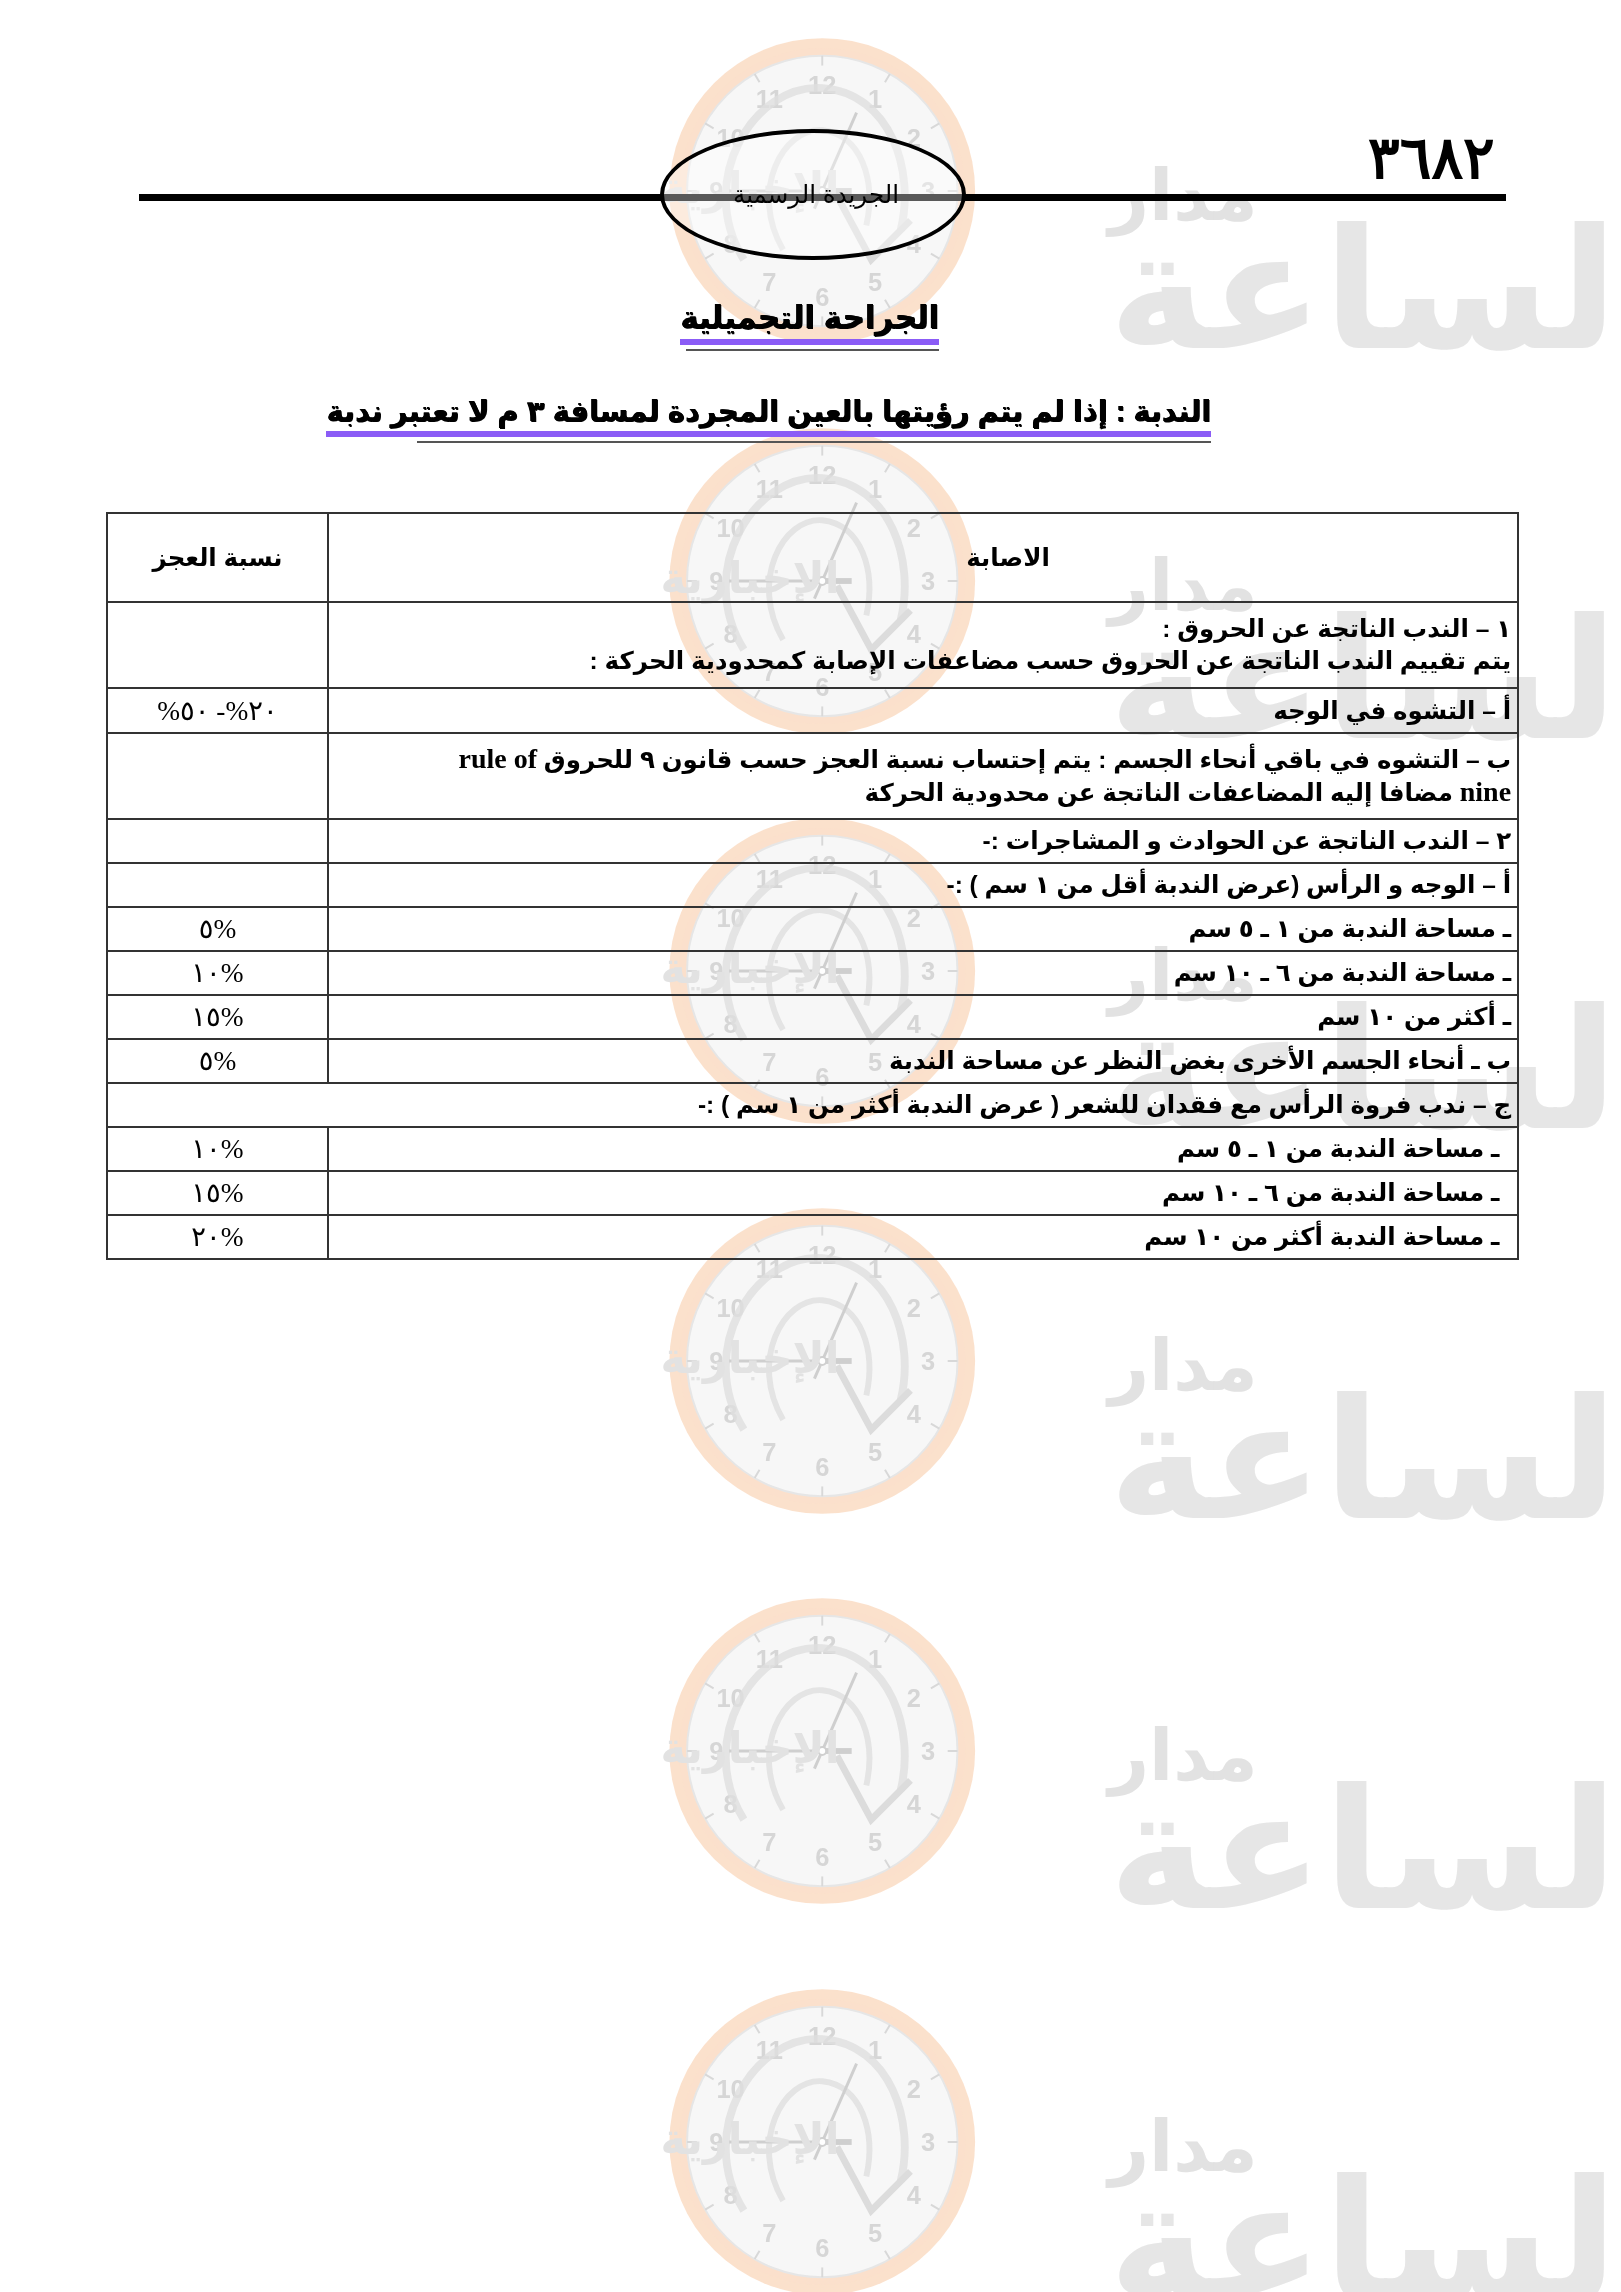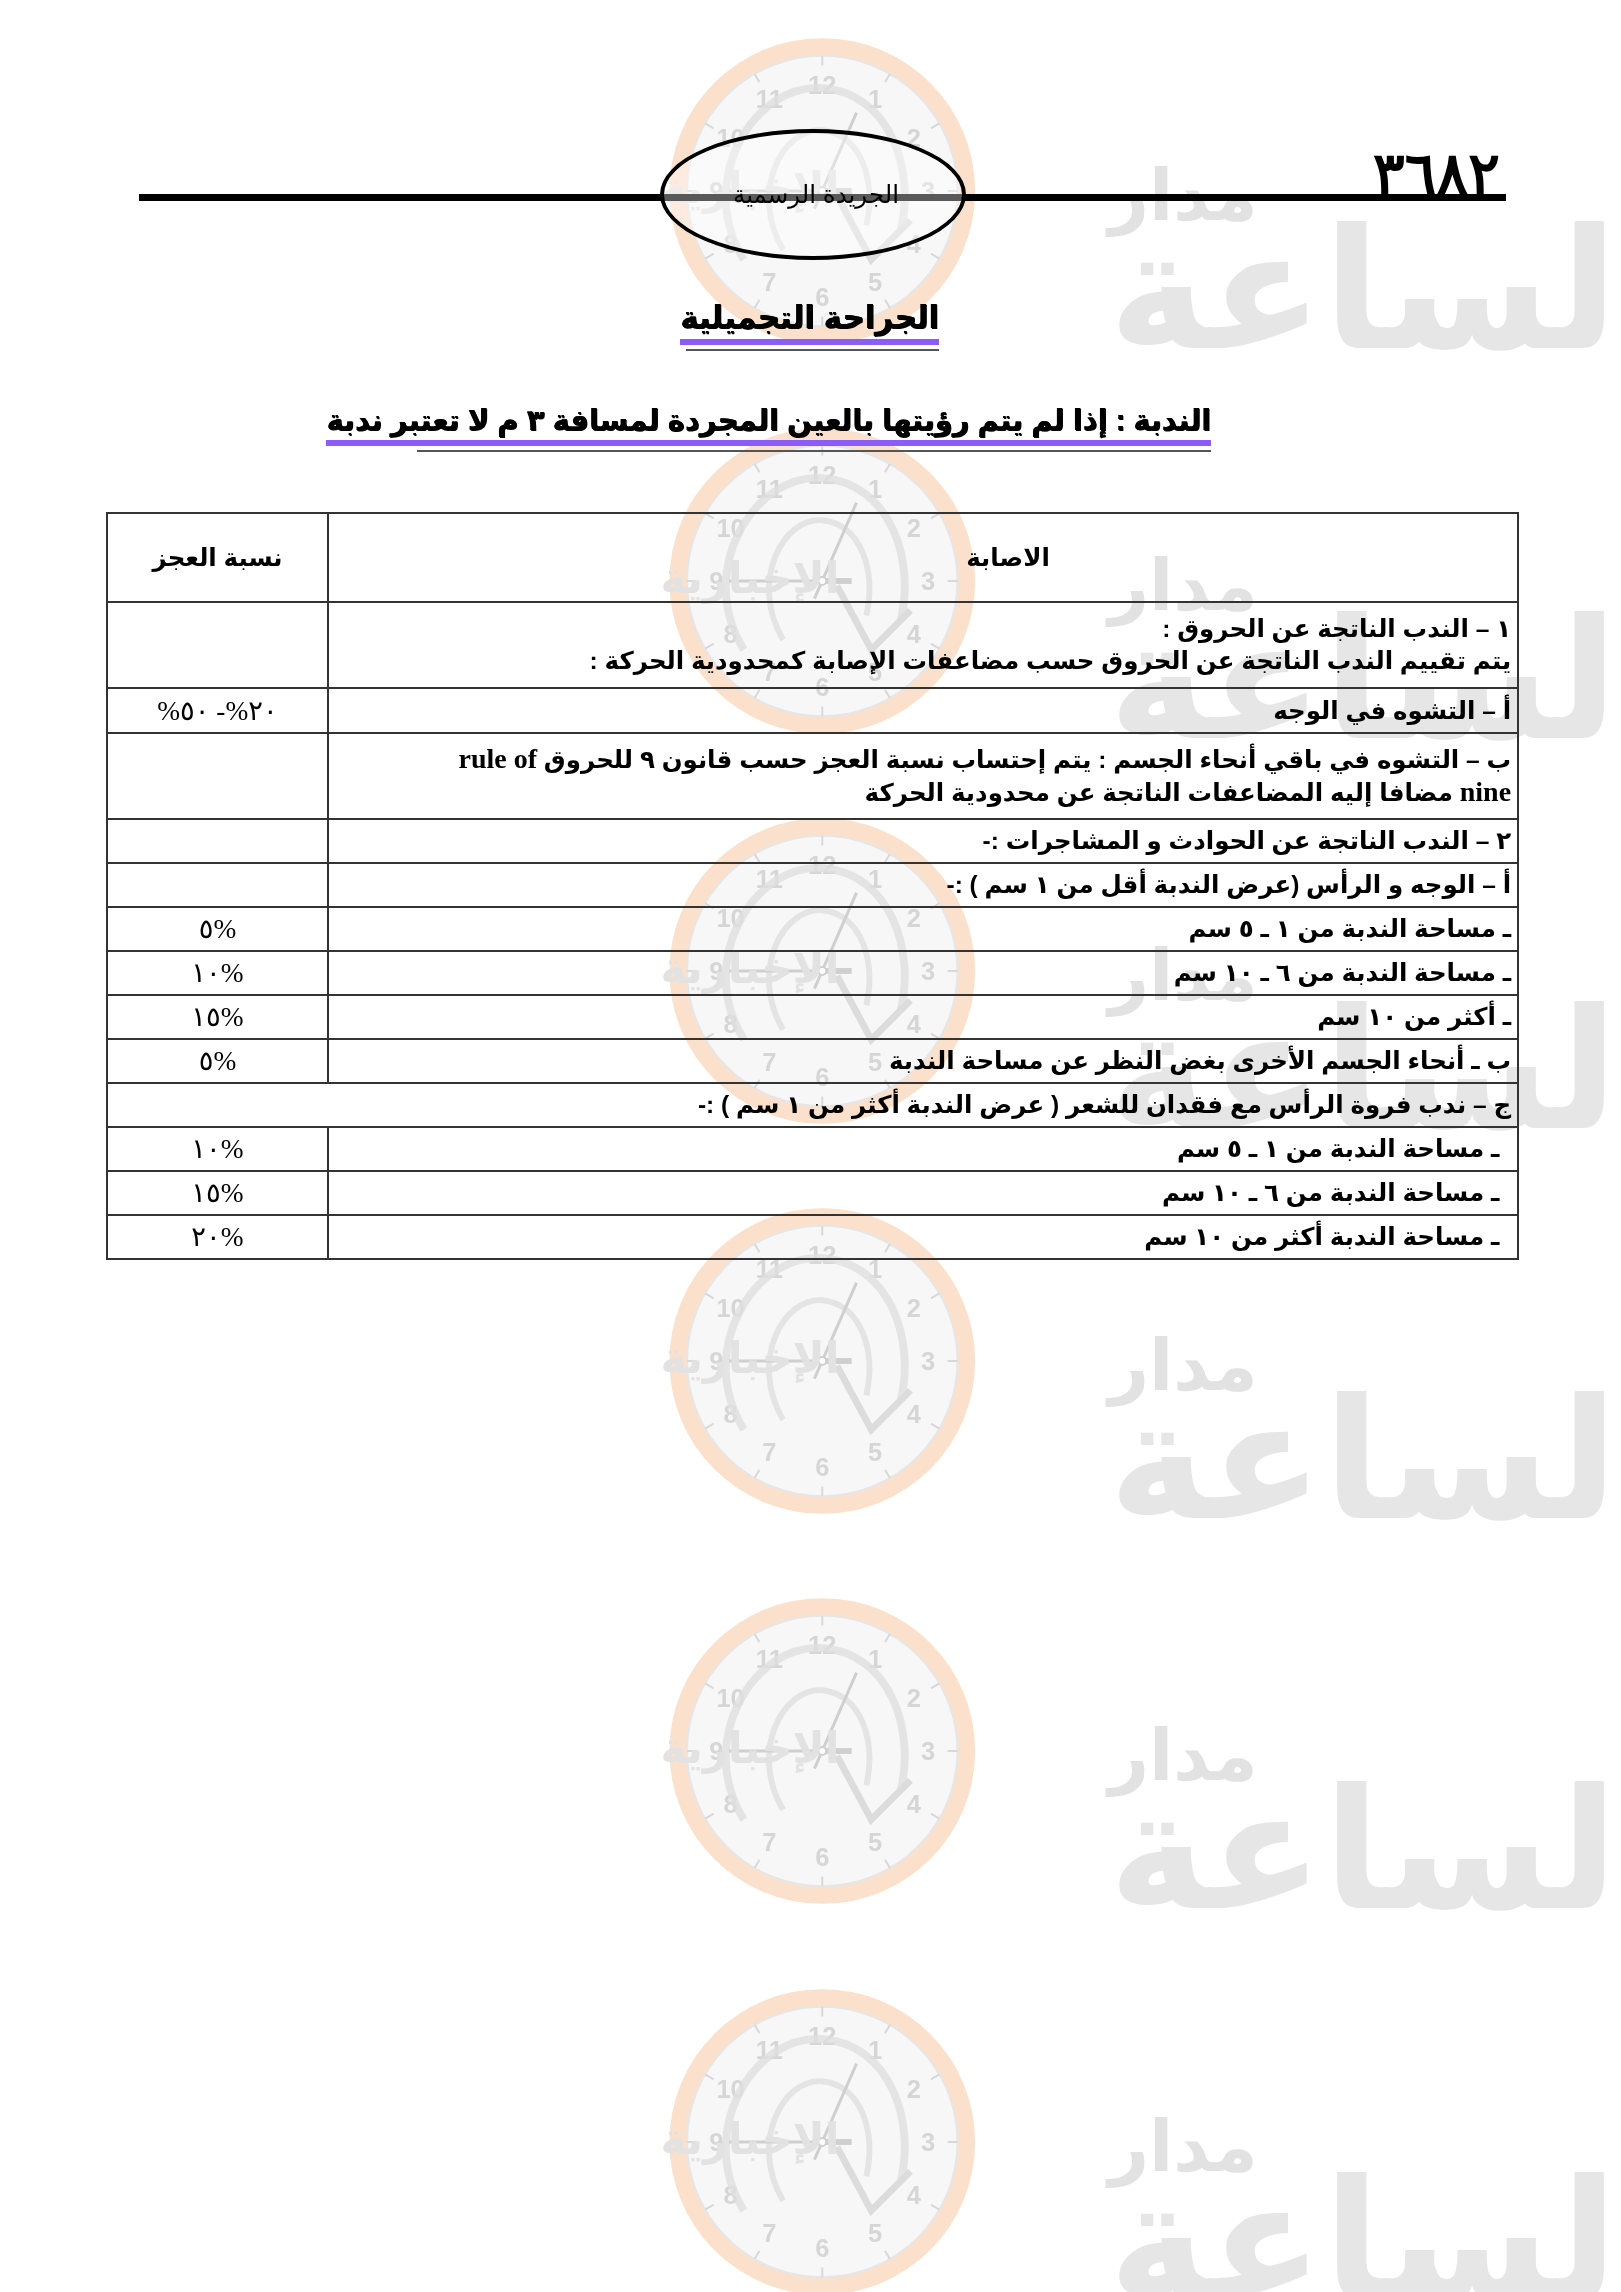--- a/index.html
+++ b/index.html
@@ -50,23 +50,23 @@
   }
   .header-ellipse span {
     font-size: 24.5px;
     font-weight: normal;
     direction: rtl;
     margin-left: 6px;
   }
   .page-number {
     position: absolute;
     left: 1368px;
-    top: 139px;
+    top: 123px;
     width: 137px;
-    text-align: center;
+    text-align: left;
     font-family: "DejaVu Serif", "Liberation Serif", serif;
     font-size: 59px;
     font-weight: bold;
     line-height: 69px;
     direction: rtl;
     letter-spacing: 2px;
   }
 
   
   .title {
@@ -88,21 +88,21 @@
     margin-top: 3.9px;
   }
   .title-main {
     left: 686px;
     top: 299px;
     width: 253px;
     font-size: 31px;
   }
   .title-sub {
     left: 417px;
-    top: 403px;
+    top: 394px;
     width: 794px;
     font-size: 29px;
   }
 
   
   .table-wrap {
     position: absolute;
     left: 106px;
     top: 512px;
     width: 1410px;

